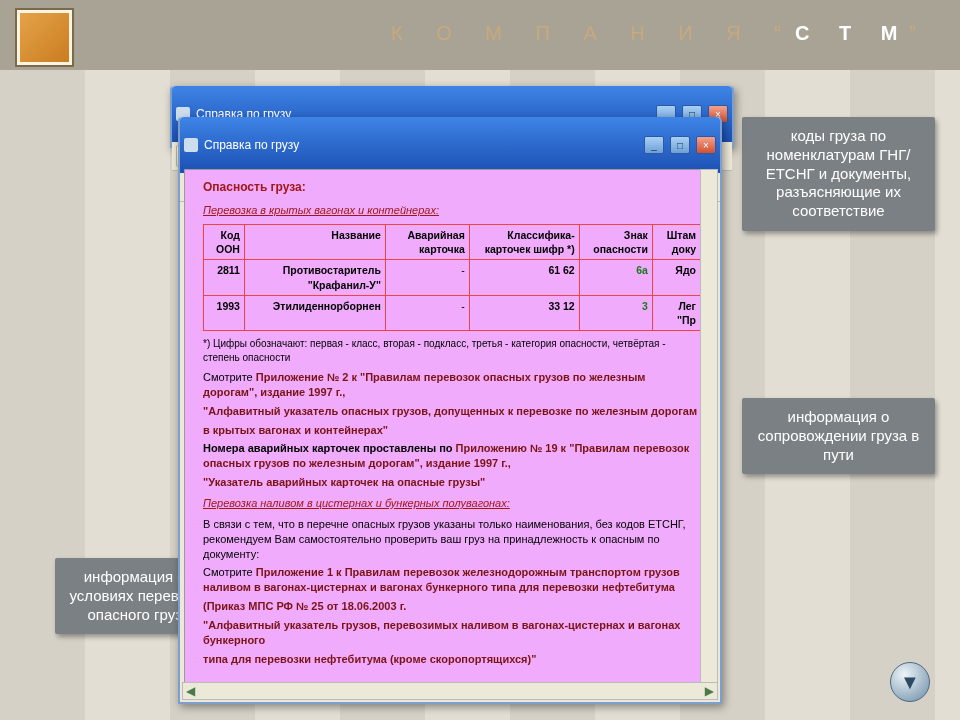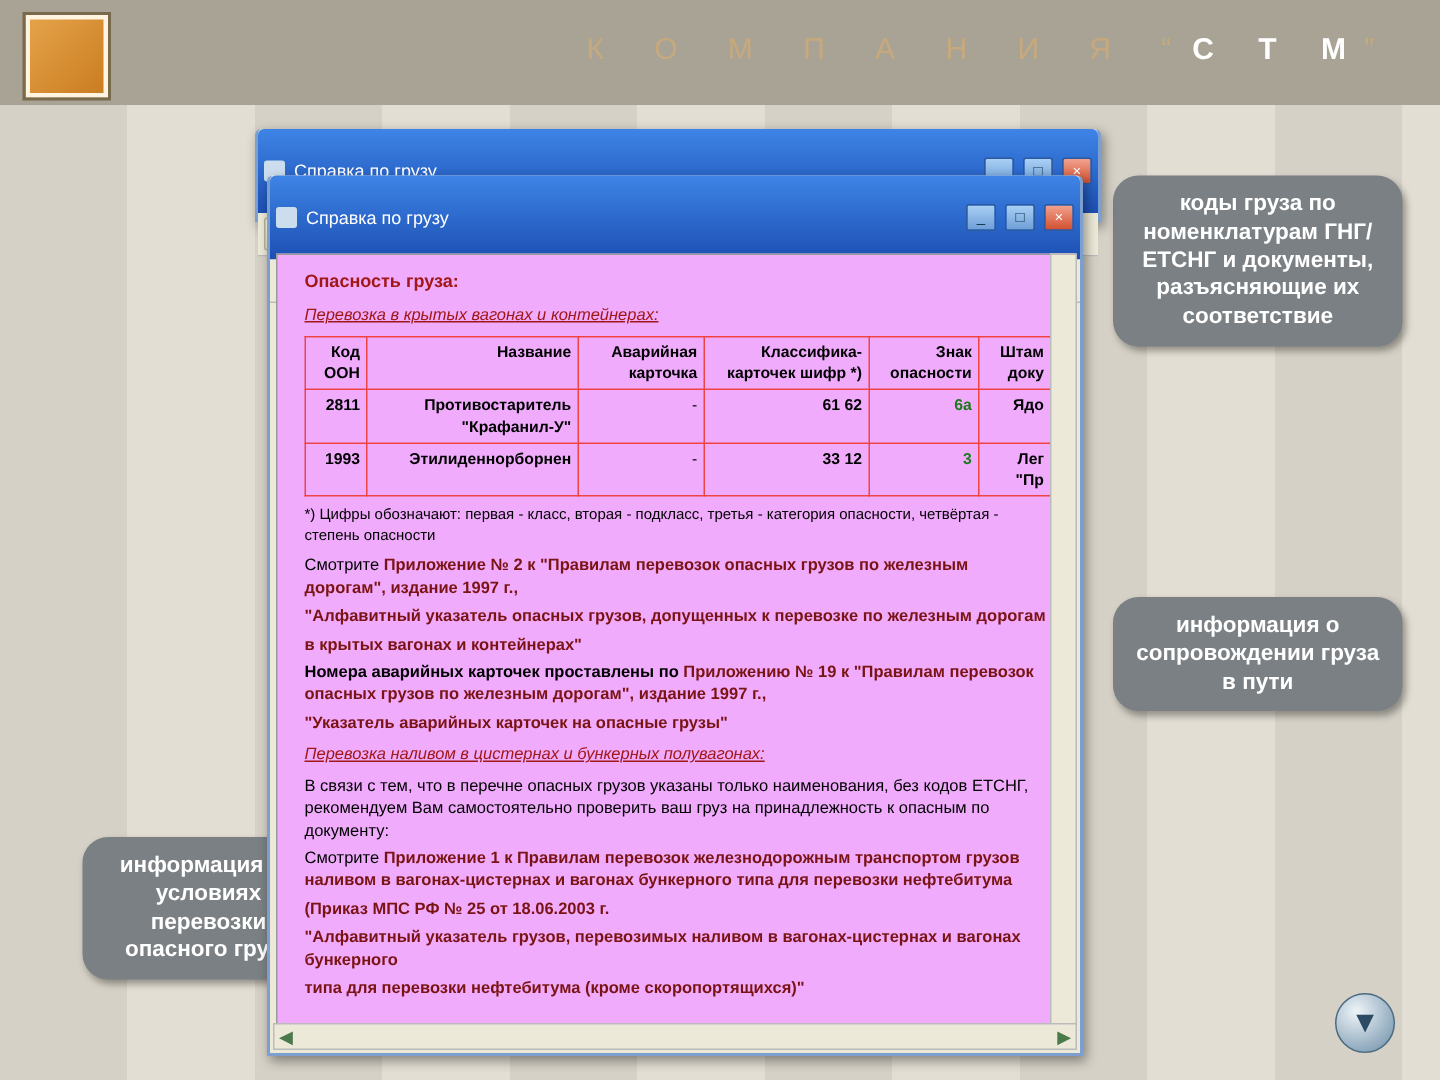--- a/index.html
+++ b/index.html
@@ -6,22 +6,22 @@
   
   .stage{position:relative;width:960px;height:720px;
          background:
            linear-gradient(#a8a395 0 70px,rgba(0,0,0,0) 70px),
            repeating-linear-gradient(90deg,#d5d1c6 0 85px,#e2ded3 85px 170px);}
   .company{position:absolute;top:22px;right:30px;letter-spacing:14px;font-size:20px;color:#c7a97d}
   .company b{color:#fff;letter-spacing:12px}
   .logo{position:absolute;top:8px;left:15px;width:55px;height:55px;background:linear-gradient(135deg,#e6a54c,#c97a1e);border:2px solid #796a4c;box-shadow:inset 0 0 0 3px #fff4df}
 
   
-  .callout{position:absolute;background:#7a8084;color:#fff;border-radius:17px;
-           padding:10px 14px;font-size:15px;text-align:center;font-weight:bold;line-height:1.25;
+  .callout{position:absolute;background:#7a8084;color:#fff;border-radius:2px;
+           padding:10px 14px;font-size:15px;text-align:center;font-weight:normal;line-height:1.25;
            box-shadow:2px 3px 5px rgba(0,0,0,.35)}
   .callout-right1{top:117px;right:25px;width:165px}
   .callout-right2{top:398px;right:25px;width:165px}
   .callout-left{top:558px;left:55px;width:140px}
   .callout-left::after{content:"";position:absolute;right:-28px;top:30px;
     border-left:30px solid #7a8084;border-top:12px solid transparent;border-bottom:20px solid transparent}
   .nextbtn{position:absolute;bottom:18px;right:30px;width:38px;height:38px;border-radius:50%;
            background:radial-gradient(circle at 35% 30%,#eef4f8,#6a8ca6);border:1px solid #4a6a82;
            display:flex;align-items:center;justify-content:center;color:#2b4a63;font-size:20px}
 

